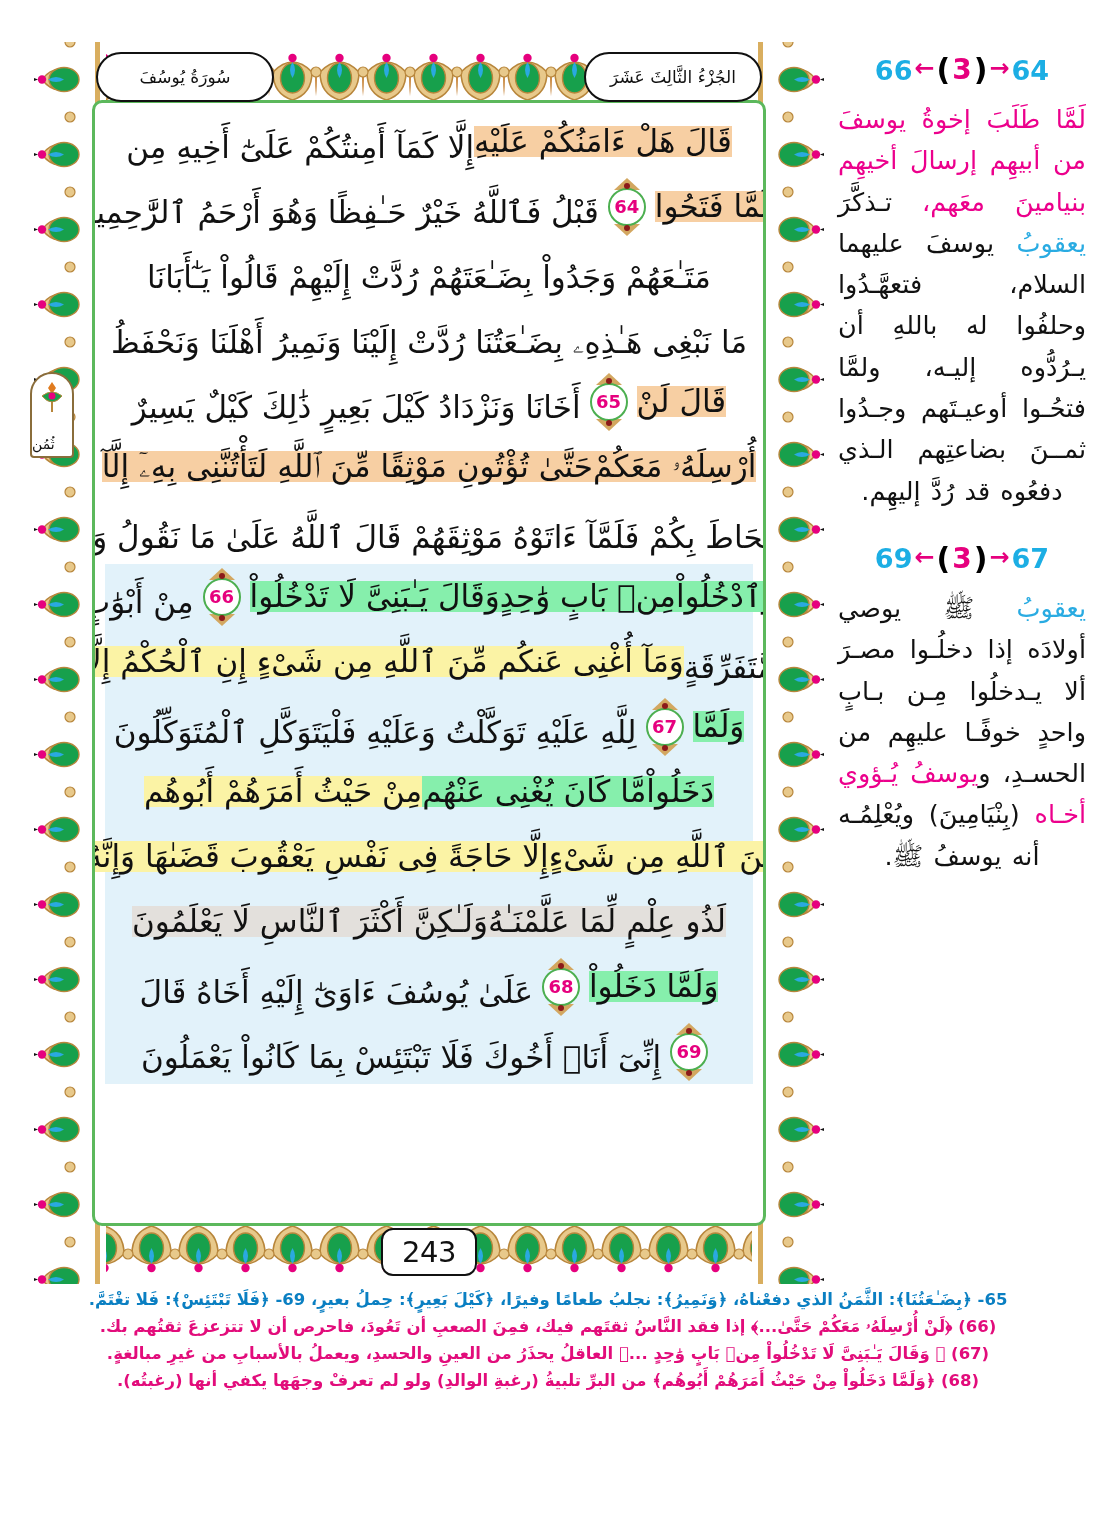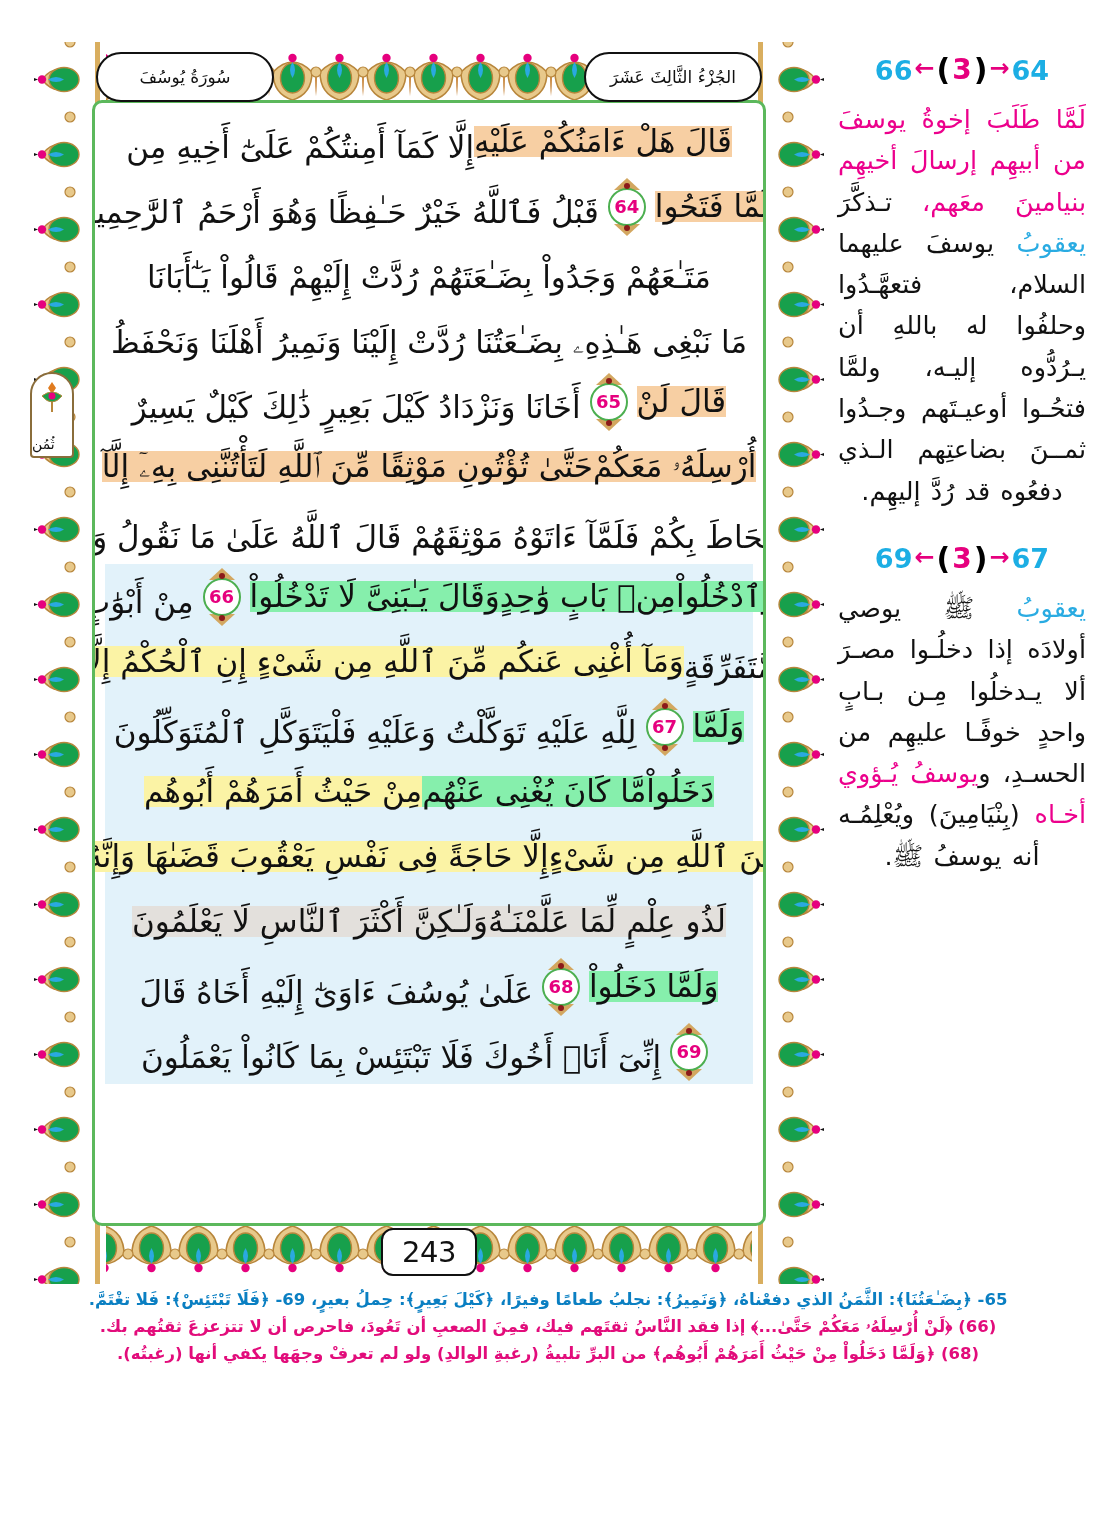--- a/index.html
+++ b/index.html
@@ -381,16 +381,17 @@
         <span class="paren">)</span>
         <span class="arrow">→</span>
         <span class="num">67</span>
       </div>
       <div class="side-text side-block"><span class="cyn">يعقوبُ</span><span class="blk"> ﷺ يوصي أولادَه إذا دخلُـوا مصـرَ ألا يـدخلُوا مِـن بـابٍ واحدٍ خوفًـا عليهِم من الحسـدِ، و</span><span class="pnk">يوسفُ يُـؤوي أخـاه</span><span class="blk"> (بِنْيَامِينَ) ويُعْلِمُـه أنه يوسفُ ﷺ.</span></div>
     </div>
 
   <div class="footnotes" id="footnotes">
       <div class="fn-line fn-blue">65- ﴿بِضَـٰعَتُنَا﴾: الثَّمَنُ الذي دفعْناهُ، ﴿وَنَمِيرُ﴾: نجلبُ طعامًا وفيرًا، ﴿كَيْلَ بَعِيرٍ﴾: حِملُ بعيرٍ، 69- ﴿فَلَا تَبْتَئِسْ﴾: فَلا تغْتَمَّ.</div>
       <div class="fn-line fn-mag">(66) ﴿لَنْ أُرْسِلَهُۥ مَعَكُمْ حَتَّىٰ...﴾ إذا فقد النَّاسُ ثقتَهم فيك، فمِنَ الصعبِ أن تَعُودَ، فاحرص أن لا تتزعزعَ ثقتُهم بك.</div>
+      <div class="fn-line fn-mag">(67) ﴿ وَقَالَ يَـٰبَنِىَّ لَا تَدْخُلُواْ مِنۢ بَابٍ وَ‌ٰحِدٍ ...﴾ العاقلُ يحذَرُ من العينِ والحسدِ، ويعملُ بالأسبابِ من غيرِ مبالغةٍ.</div>
       <div class="fn-line fn-mag">(68) ﴿وَلَمَّا دَخَلُواْ مِنْ حَيْثُ أَمَرَهُمْ أَبُوهُم﴾ من البرِّ تلبيةُ (رغبةِ الوالدِ) ولو لم تعرفْ وجهَها يكفي أنها (رغبتُه).</div>
     </div>
 
 </div>
 
 </body></html>

